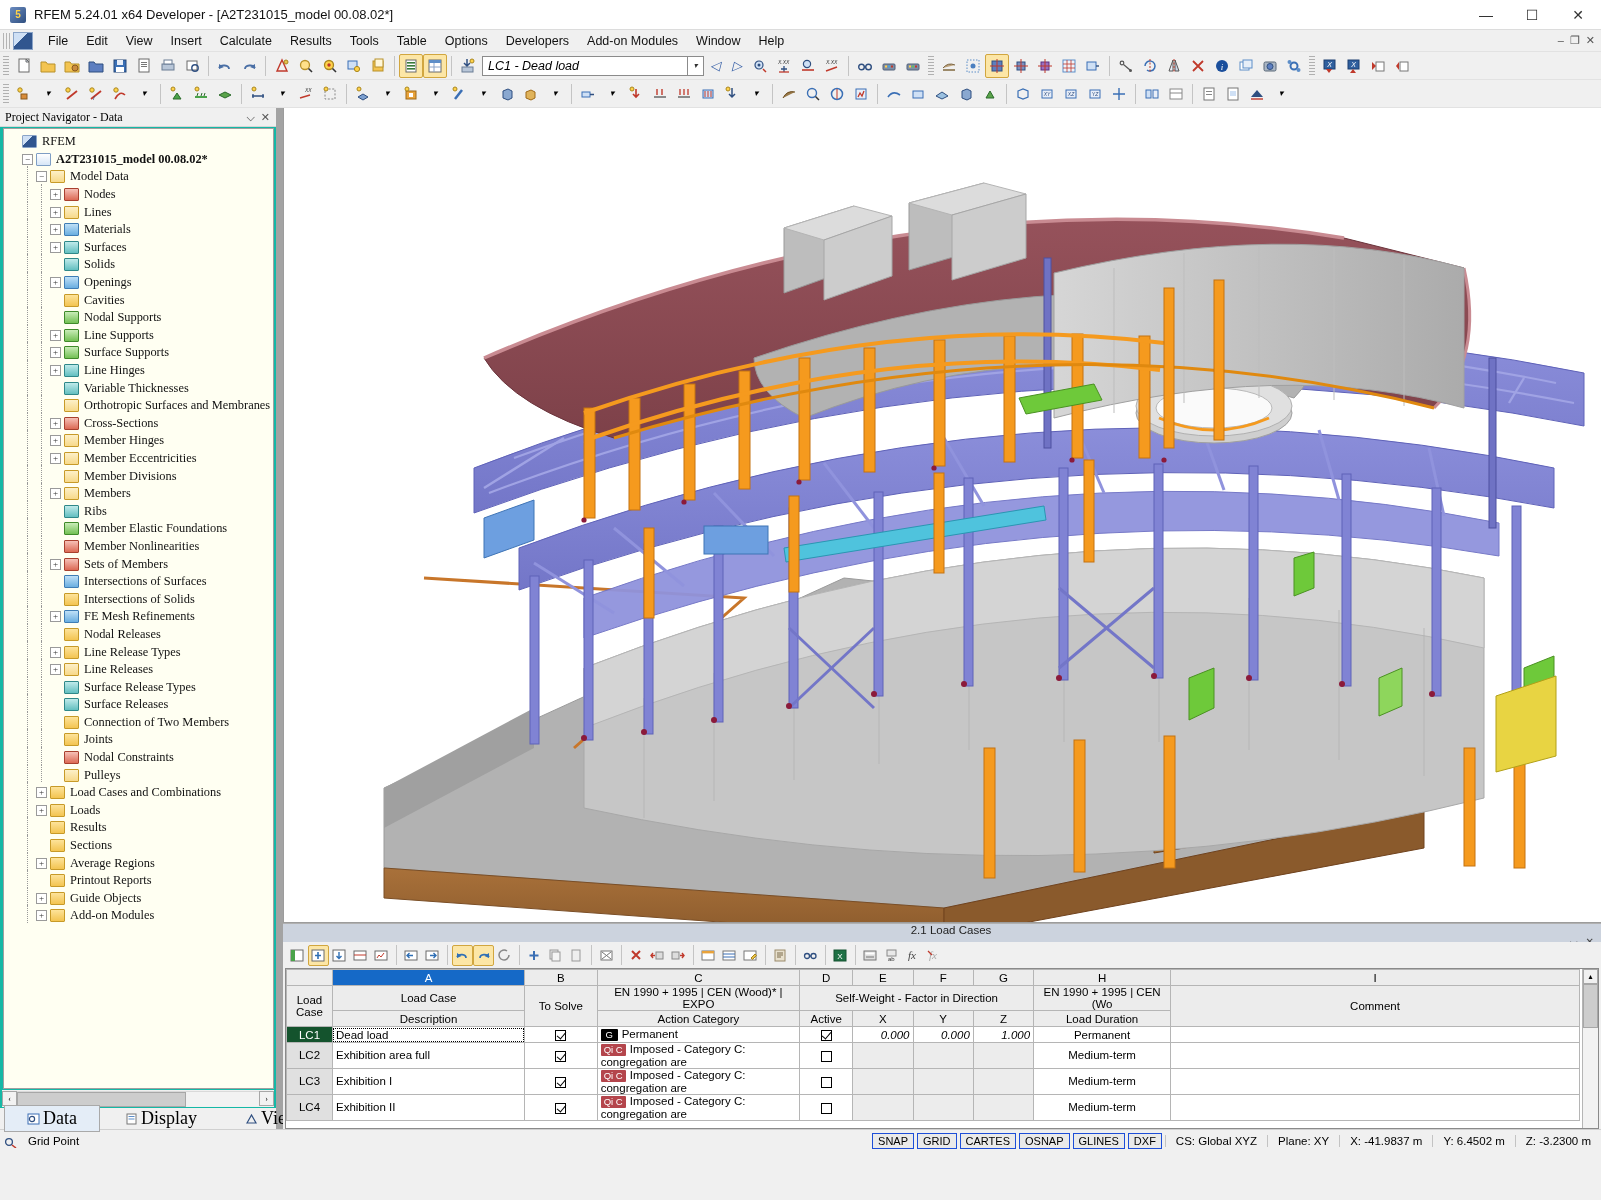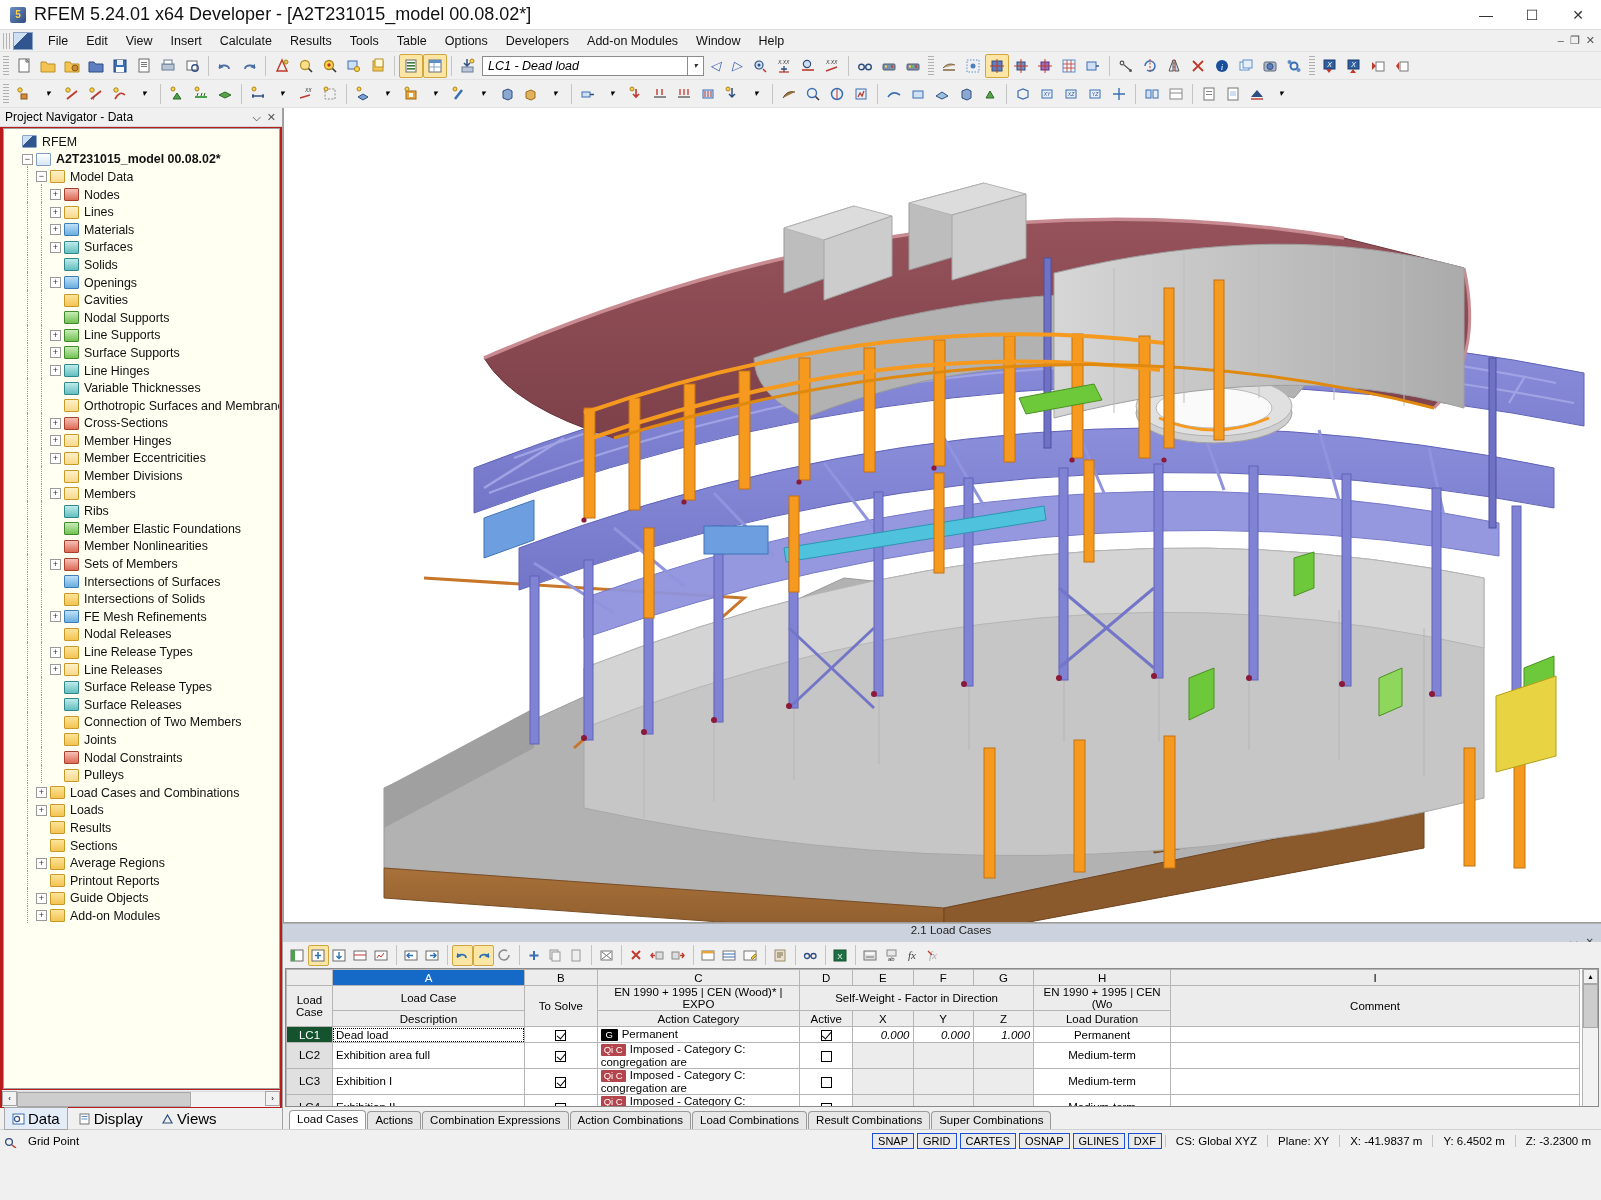--- a/index.html
+++ b/index.html
@@ -17,21 +17,21 @@
   }
   #titlebar .appicon {
     width:16px;height:16px;margin-left:10px;margin-right:8px;
     background:linear-gradient(135deg,#6b8cc0,#2f4f80);
     border-radius:2px; position:relative;
   }
   #titlebar .appicon:after{
     content:"5"; position:absolute; inset:0; color:#ffd24a; font-size:10px;
     font-weight:bold; display:flex;align-items:center;justify-content:center;
   }
-  #titlebar .ttl { font-size:18px; color:#111; }
+  #titlebar .ttl { font-size:13px; color:#111; }
   #titlebar .wbtns { margin-left:auto; display:flex; }
   #titlebar .wbtn {
     width:46px;height:30px;display:flex;align-items:center;justify-content:center;
     font-size:14px;color:#333;
   }
 
   
   #menubar {
     height:22px;background:#f0f0f0;display:flex;align-items:center;
     border-bottom:1px solid #e2e2e2; position:relative;
@@ -62,22 +62,22 @@
     display:flex;align-items:center;padding-left:5px;font-size:12.5px;margin-left:2px;
   }
   .lcdrop{width:16px;height:20px;border:1px solid #8b8b8b;border-left:none;background:#fff;
     display:flex;align-items:center;justify-content:center;font-size:8px;color:#333;}
   .arrowbtn{width:22px;height:22px;display:inline-flex;align-items:center;justify-content:center;color:#3a62a8;font-size:13px;}
 
   
   #main{display:flex; height:1021px;}
 
   
-  #navigator{width:283px;flex:0 0 283px;background:#b91c1c;display:flex;flex-direction:column;
-     border-right:1px solid #a3a3a3;}
+  #navigator{width:283px;flex:0 0 283px;background:#14b8a6;display:flex;flex-direction:column;
+     border-right:7px solid #a3a3a3;font-family:Liberation Serif, serif;}
   #nav-head{height:19px;background:#f0f0f0;display:flex;align-items:center;font-size:12px;
      padding-left:5px;border-bottom:1px solid #d6d6d6;}
   #nav-head .nh-btns{margin-left:auto;display:flex;gap:6px;padding-right:6px;color:#555;font-size:11px;}
   #nav-tree{flex:1;background:#fffff2;border:1px solid #a0a0a0;margin:1px 2px 0 3px;overflow:hidden;
      padding:4px 0 0 4px;}
   .trow{display:flex;align-items:center;height:17.6px;font-size:12.4px;white-space:nowrap;}
   .tplus{width:11px;height:11px;border:1px solid #9a9a9a;background:#fff;font-size:9px;
      line-height:9px;text-align:center;color:#333;margin-right:3px;flex:0 0 11px;}
   .tgap{width:11px;flex:0 0 11px;margin-right:3px;}
   .ico{width:15px;height:13px;flex:0 0 15px;margin-right:5px;border-radius:1px;display:inline-block;}
@@ -90,21 +90,21 @@
   .ic-app{background:linear-gradient(135deg,#cfe0f5 40%,#31568f 40%);border:1px solid #8aa4c8;}
   .ic-doc{background:linear-gradient(#ffffff,#d7e6f7);border:1px solid #7e9ec4;}
   .tlbl{font-size:12.4px;color:#111;}
   .tlbl.bold{font-weight:bold;}
   #nav-hscroll{height:17px;background:#f0f0f0;display:flex;align-items:center;margin:1px 2px;}
   #nav-hscroll .sarr{width:15px;height:15px;border:1px solid #a7a7a7;background:#f2f2f2;
      display:flex;align-items:center;justify-content:center;font-size:8px;}
   #nav-hscroll .strack{flex:1;height:15px;background:#f2f2f2;border-top:1px solid #d9d9d9;}
   #nav-hscroll .sthumb{width:70%;height:15px;background:#cdcdcd;border:1px solid #a7a7a7;}
   #nav-tabs{height:21px;display:flex;align-items:center;gap:2px;padding-left:4px;background:#f0f0f0;}
-  .ntab{display:flex;align-items:center;gap:3px;padding:2px 7px;font-size:15px;border:1px solid transparent;}
+  .ntab{display:flex;align-items:center;gap:3px;padding:2px 22px;font-size:18px;border:1px solid transparent;}
   .ntab.sel{border:1px solid #a9a9a9;background:#e4edf7;}
   .ntab .ti{width:13px;height:12px;}
 
   
   #viewwrap{flex:1;display:flex;flex-direction:column;background:#fff;}
   #viewport{flex:1;background:#fff;position:relative;overflow:hidden;border:1px solid #9c9c9c;
      border-top:none;border-right:none;}
   #viewport svg{position:absolute;left:0;top:0;}
 
   
@@ -1626,29 +1626,20 @@
                 </tr>
               </tbody>
           </table>
         </div>
         <div id="tp-vscroll">
           <div class="va">▴</div>
           <div class="vt"></div>
         </div>
       </div>
 
-      <div id="tp-tabs">
-          <div class="gtab sel">Load Cases</div>
-          <div class="gtab">Actions</div>
-          <div class="gtab">Combination Expressions</div>
-          <div class="gtab">Action Combinations</div>
-          <div class="gtab">Load Combinations</div>
-          <div class="gtab">Result Combinations</div>
-          <div class="gtab">Super Combinations</div>
-        </div>
     </div>
   </div>
 </div>
 
 <div id="statusbar">
   <svg class="sgrip" viewBox="0 0 14 14">
     <circle cx="5" cy="8" r="3.4" fill="none" stroke="#2f4f80" stroke-width="1.3"></circle>
     <path d="M8 11l4 3" stroke="#c0392b" stroke-width="1.5"></path>
   </svg>
   <span class="sitem">Grid Point</span>

